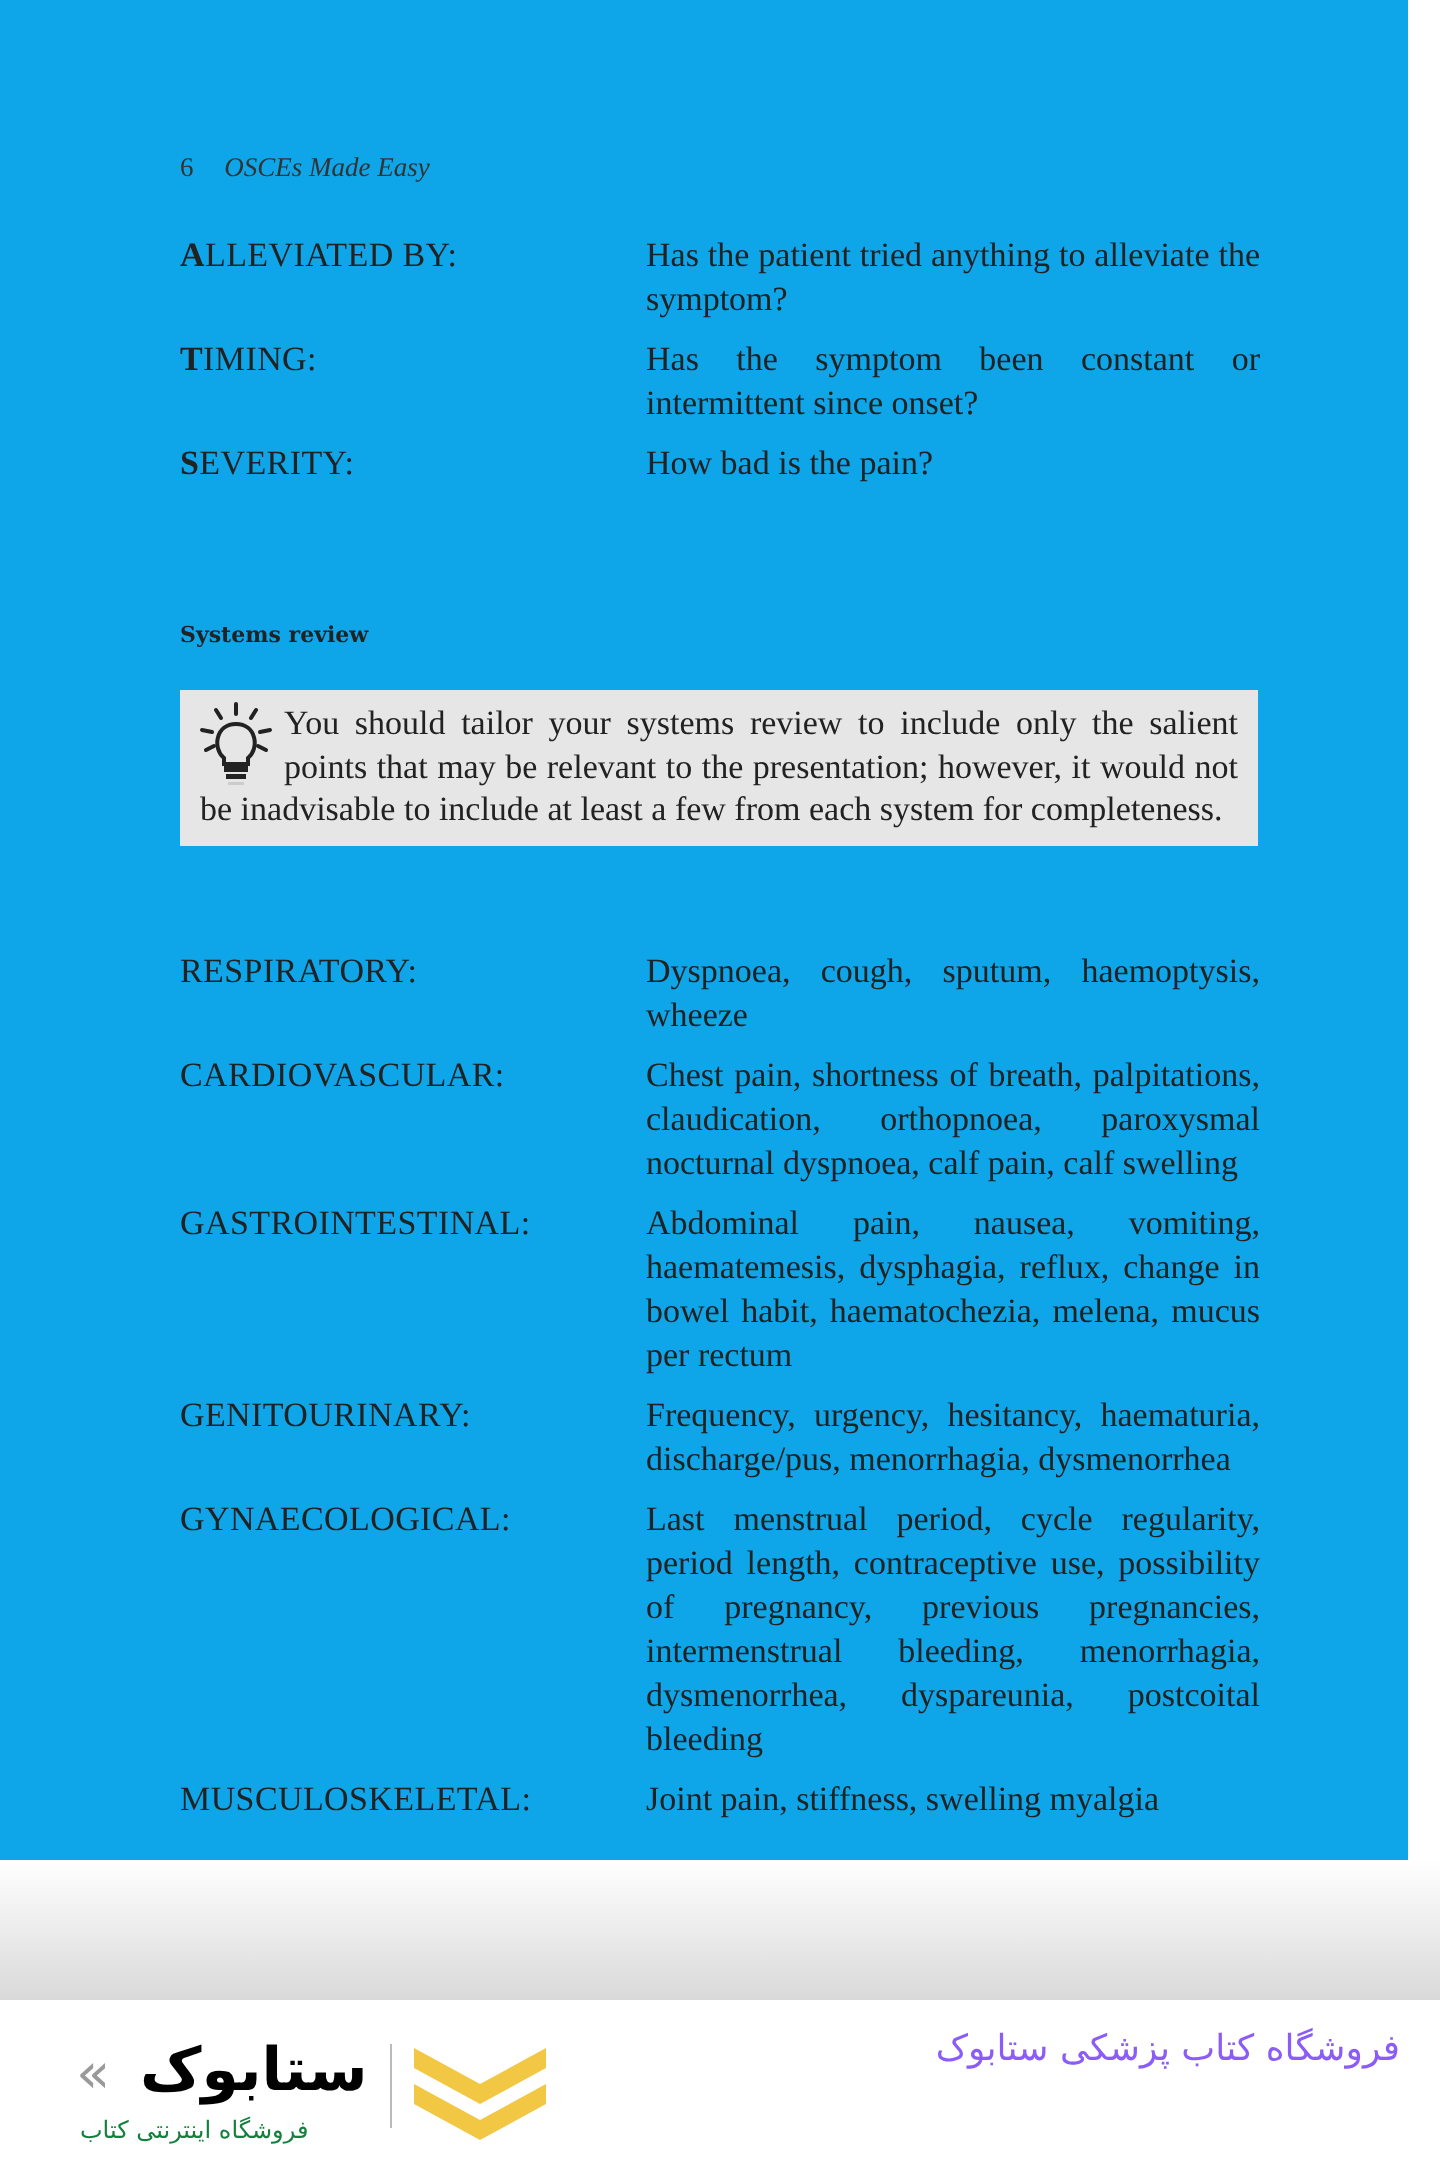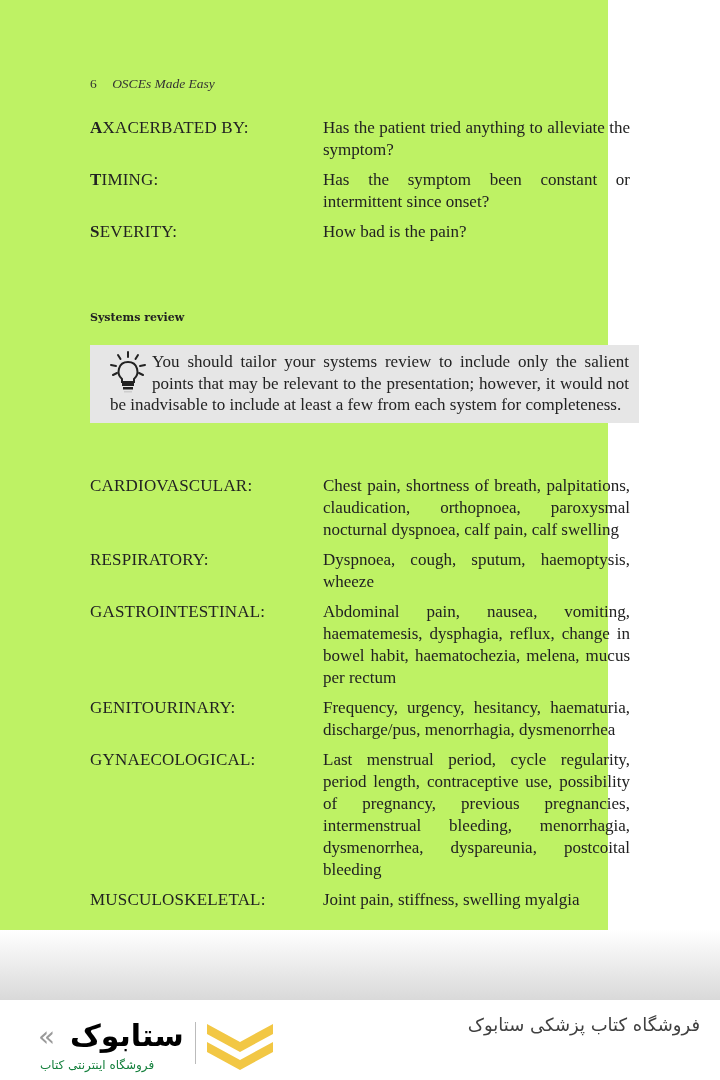--- a/index.html
+++ b/index.html
@@ -1,57 +1,57 @@
 <!DOCTYPE html>
 <html><head>
   <meta charset="utf-8">
   <style>
     html, body { margin: 0; padding: 0; }
     body {
       width: 720px; height: 1080px; overflow: hidden; position: relative;
       background: #ffffff; color: #222;
       font-family: "DejaVu Serif", "Liberation Serif", serif;
     }
-    .page { position: absolute; left: 0; top: 0; width: 608px; height: 1000px; background: #bef264; }
+    .page { position: absolute; left: 0; top: 0; width: 704px; height: 1000px; background: #0ea5e9; }
     .running-head { position: absolute; left: 90px; top: 76px; font-size: 13.5px; color: #333; font-family: "Liberation Serif", serif; }
     .running-head .pg { margin-right: 12px; }
     .running-head .title { font-style: italic; }
     .deflist { position: absolute; left: 90px; width: 540px; font-family: "Liberation Serif", serif; font-size: 17px; line-height: 22px; }
     .row { display: flex; margin-bottom: 8px; }
     .term { width: 189px; flex: none; color: #222; letter-spacing: 0.2px; }
     .term b { font-weight: bold; }
     .def { flex: 1; text-align: justify; color: #222; margin-left: 44px; }
     .mnemonic { top: 117px; }
     .systems { top: 475px; }
     .section-heading { position: absolute; left: 90px; top: 311px; font-family: "DejaVu Serif", serif; font-weight: bold; font-size: 11px; color: #222; text-align: center; }
-    .tip-box { position: absolute; left: 90px; top: 345px; width: 519px; padding: 6px 10px 7px 20px; background: #e6e6e6; font-family: "Liberation Serif", serif; font-size: 17px; line-height: 21.5px; text-align: justify; color: #222; }
+    .tip-box { position: absolute; left: 90px; top: 345px; width: 519px; padding: 6px 10px 7px 10px; background: #e6e6e6; font-family: "Liberation Serif", serif; font-size: 17px; line-height: 21.5px; text-align: justify; color: #222; }
     .bulb { float: left; width: 40px; height: 42px; margin: 0 4px 0 -2px; }
     .bottom-shade { position: absolute; left: 0; top: 930px; width: 720px; height: 70px; background: linear-gradient(#ffffff, #d9d9d9); }
     .footer { position: absolute; left: 0; top: 1000px; width: 720px; height: 80px; background: #fff; }
     .logo-text { position: absolute; left: 40px; top: 1058px; font-size: 12px; color: #15803d; font-family: "DejaVu Sans", sans-serif; direction: rtl; }
     .brand-glyph { position: absolute; left: 40px; top: 1018px; font-family: "DejaVu Sans", sans-serif; font-size: 30px; font-weight: bold; color: #000000; letter-spacing: -1px; }
     .chev-l { position: absolute; left: 38px; top: 1020px; font-size: 28px; color: #9a9a9a; font-family: "DejaVu Sans", sans-serif; }
     .divider { position: absolute; left: 195px; top: 1022px; width: 1px; height: 42px; background: #bbb; }
     .shield { position: absolute; left: 205px; top: 1020px; width: 70px; height: 52px; }
-    .fa-title { position: absolute; right: 20px; top: 1014px; font-family: "DejaVu Sans", sans-serif; font-size: 18px; color: #404040; direction: rtl; }
+    .fa-title { position: absolute; right: 20px; top: 1014px; font-family: "DejaVu Sans", sans-serif; font-size: 18px; color: #8b5cf6; direction: rtl; }
     .url { position: absolute; right: 14px; top: 1044px; font-family: "DejaVu Sans", sans-serif; font-size: 25px; letter-spacing: 7px; color: #111; margin-top: 48px; }
     .url .acc { color: #f2c744; }
   </style>
 </head>
 <body>
 
 <div class="page">
   <div class="running-head">
     <span class="pg">6</span>
     <span class="title">OSCEs Made Easy</span>
   </div>
 
   <div class="deflist mnemonic">
     <div class="row">
-      <div class="term"><b>A</b><span>XACERBATED BY:</span></div>
+      <div class="term"><b>A</b><span>LLEVIATED BY:</span></div>
       <div class="def">Has the patient tried anything to alleviate the symptom?</div>
     </div>
     <div class="row">
       <div class="term"><b>T</b><span>IMING:</span></div>
       <div class="def">Has the symptom been constant or intermittent since onset?</div>
     </div>
     <div class="row">
       <div class="term"><b>S</b><span>EVERITY:</span></div>
       <div class="def">How bad is the pain?</div>
     </div>
@@ -73,26 +73,26 @@
       </g>
       <rect x="14" y="32" width="12" height="3" fill="#222"></rect>
       <rect x="15" y="36" width="10" height="2.5" fill="#222"></rect>
       <rect x="16" y="40" width="8" height="1.5" fill="#ccc"></rect>
     </svg>
     <span>You should tailor your systems review to include only the salient points that may be relevant to the presentation; however, it would not be inadvisable to include at least a few from each system for completeness.</span>
   </div>
 
   <div class="deflist systems">
     <div class="row">
+      <div class="term">RESPIRATORY:</div>
+      <div class="def">Dyspnoea, cough, sputum, haemoptysis, wheeze</div>
+    </div>
+    <div class="row">
       <div class="term">CARDIOVASCULAR:</div>
       <div class="def">Chest pain, shortness of breath, palpitations, claudication, orthopnoea, paroxysmal nocturnal dyspnoea, calf pain, calf swelling</div>
-    </div>
-    <div class="row">
-      <div class="term">RESPIRATORY:</div>
-      <div class="def">Dyspnoea, cough, sputum, haemoptysis, wheeze</div>
     </div>
     <div class="row">
       <div class="term">GASTROINTESTINAL:</div>
       <div class="def">Abdominal pain, nausea, vomiting, haematemesis, dysphagia, reflux, change in bowel habit, haematochezia, melena, mucus per rectum</div>
     </div>
     <div class="row">
       <div class="term">GENITOURINARY:</div>
       <div class="def">Frequency, urgency, hesitancy, haematuria, discharge/pus, menorrhagia, dysmenorrhea</div>
     </div>
     <div class="row">

